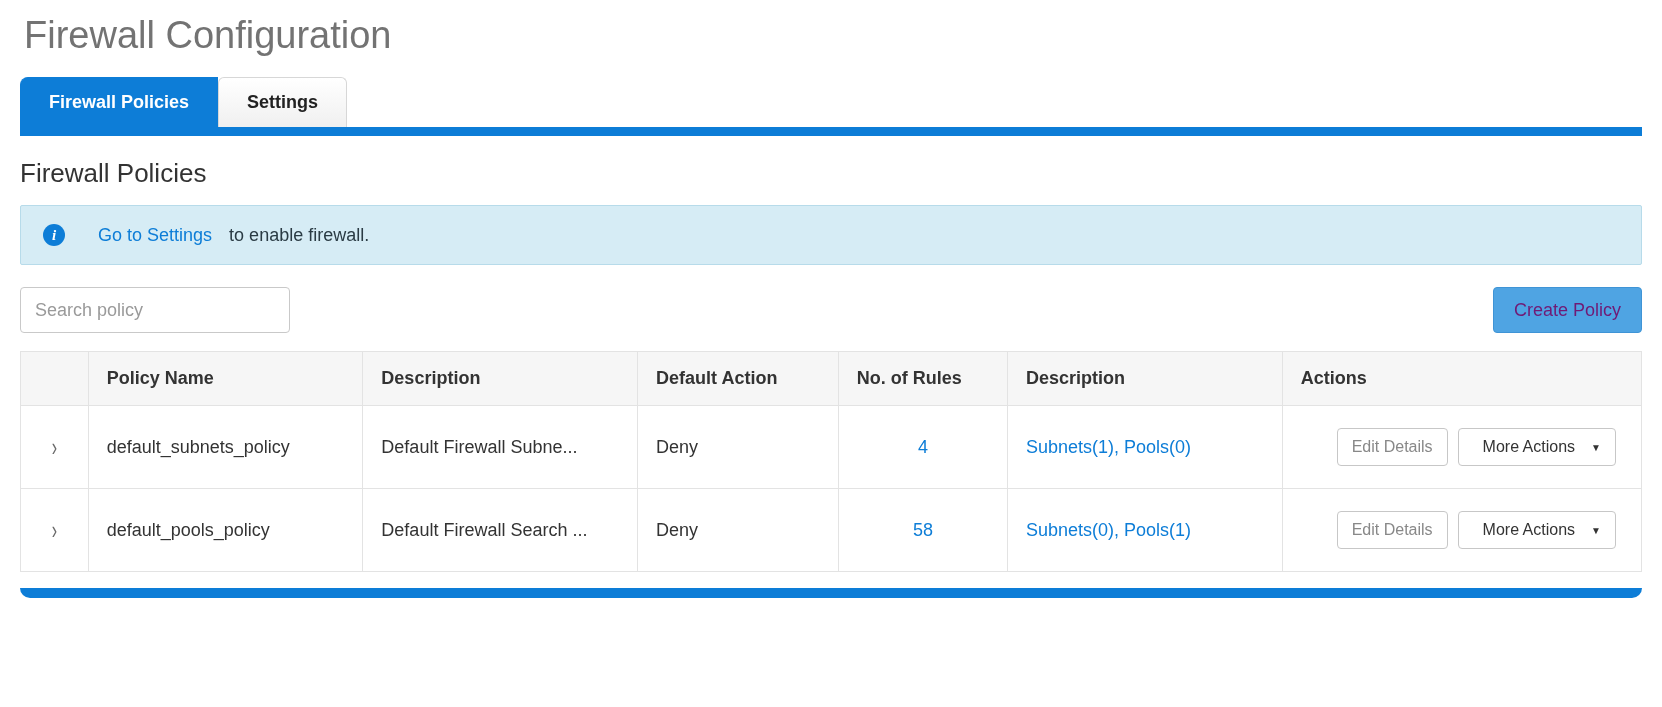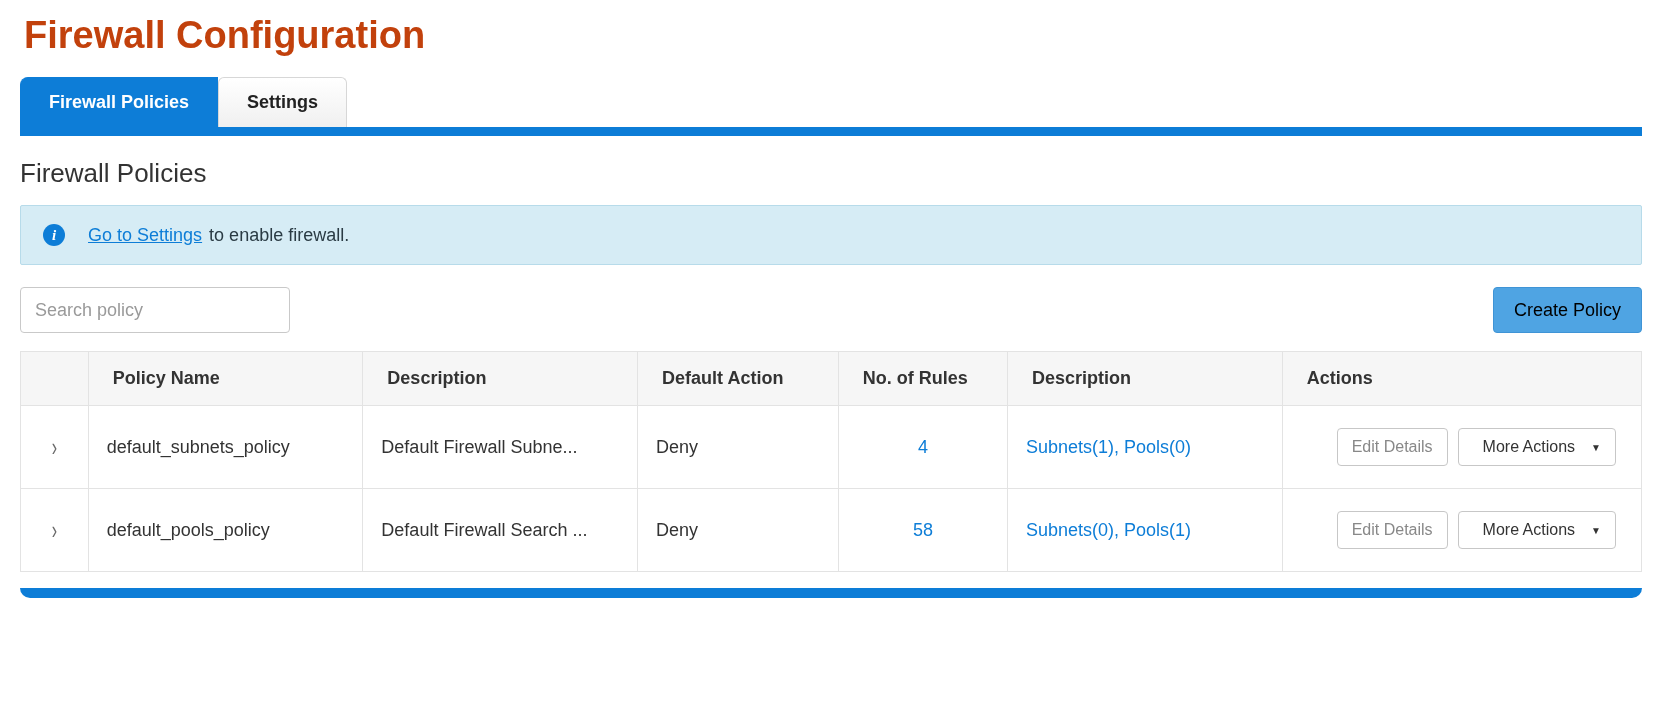--- a/index.html
+++ b/index.html
@@ -11,22 +11,22 @@
     background: #ffffff;
   }
   .page {
     width: 1662px;
     padding: 0 20px 30px 20px;
   }
 
   
   .page-title {
     font-size: 38px;
-    font-weight: 700;
-    color: #c2410c;
+    font-weight: 400;
+    color: #737373;
     margin: 14px 0 20px 4px;
   }
 
   
   .tabbar {
     display: flex;
     align-items: flex-end;
     border-bottom: 9px solid #0d7dd7;
   }
   .tab {
@@ -82,22 +82,21 @@
     align-items: center;
     justify-content: center;
     font-style: italic;
     font-family: Georgia, serif;
     font-weight: 700;
     font-size: 15px;
     margin-right: 16px;
   }
   .info-link {
     color: #0d7dd7;
-    text-decoration: underline;
-    margin: 0 2px;
+    margin: 0 12px;
     cursor: pointer;
   }
 
   
   .toolbar {
     display: flex;
     align-items: center;
     justify-content: space-between;
     margin-bottom: 18px;
     gap: 48px;
@@ -111,21 +110,21 @@
     font-size: 18px;
     color: #333;
     outline: none;
   }
   .search-input::placeholder { color: #9a9a9a; }
 
   .create-btn {
     height: 46px;
     padding: 0 20px;
     background: #4fa4e3;
-    color: #000000;
+    color: #701a75;
     font-size: 18px;
     border: 1px solid #3f94d6;
     border-radius: 4px;
     cursor: pointer;
   }
 
   
   .grid {
     width: 100%;
     border: 1px solid #dcdcdc;
@@ -135,21 +134,21 @@
   .grid th, .grid td {
     border: 1px solid #e3e3e3;
     text-align: left;
     vertical-align: middle;
     font-size: 18px;
   }
   .grid thead th {
     background: #f6f6f6;
     color: #333;
     font-weight: 600;
-    padding: 16px 24px;
+    padding: 16px 18px;
   }
   .grid tbody td {
     padding: 22px 18px;
     color: #333;
     background: #fff;
   }
   .col-expand { width: 64px; text-align: center; }
   .col-name   { width: 260px; }
   .col-desc   { width: 260px; }
   .col-action { width: 190px; }

